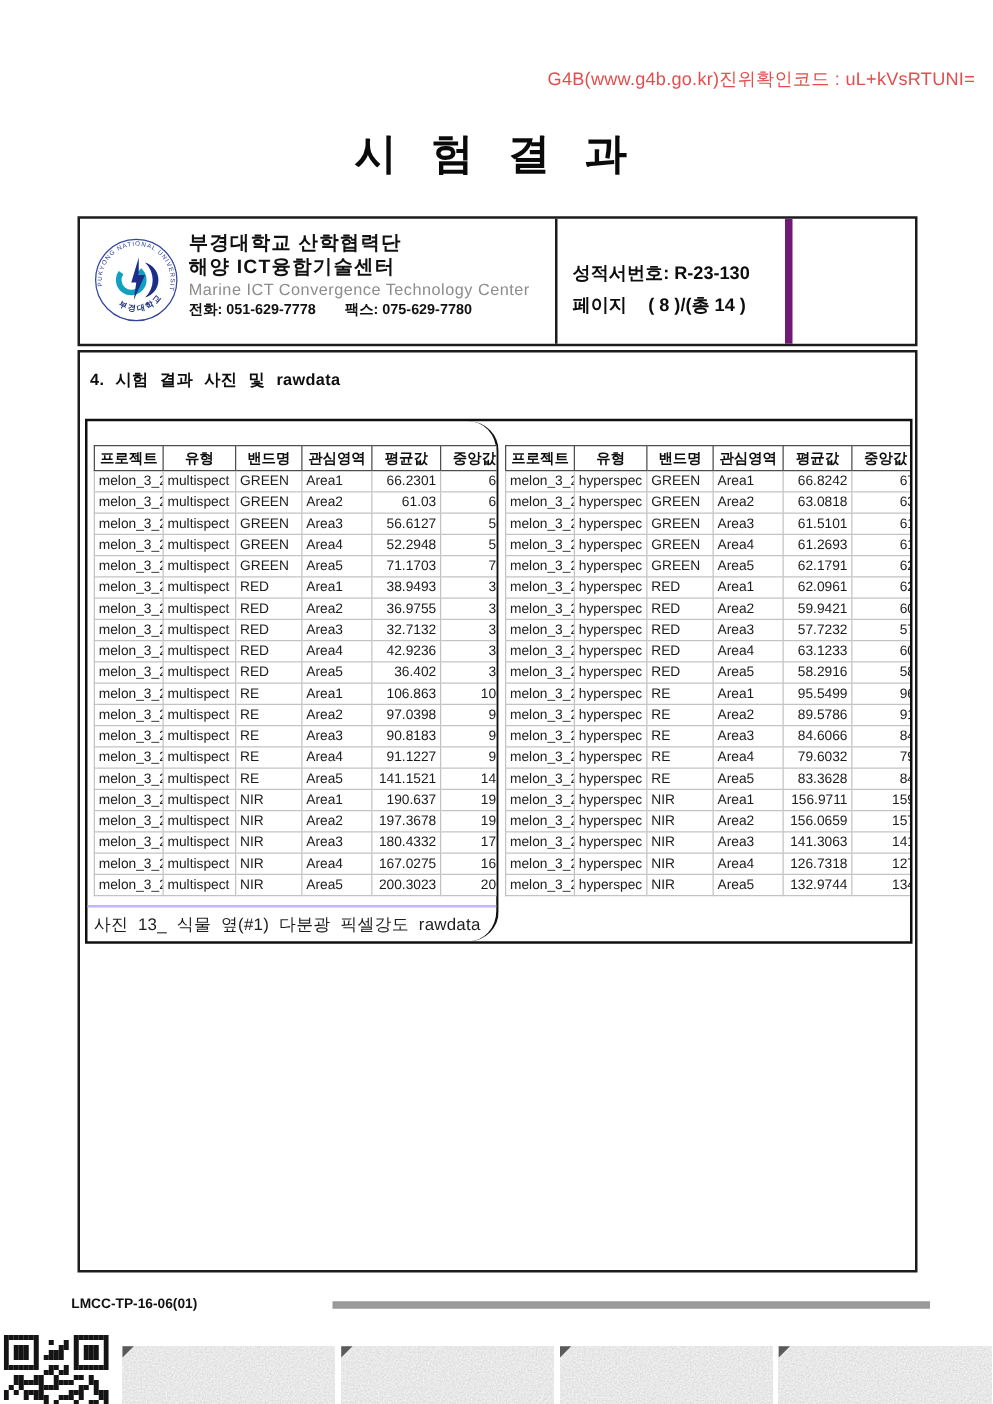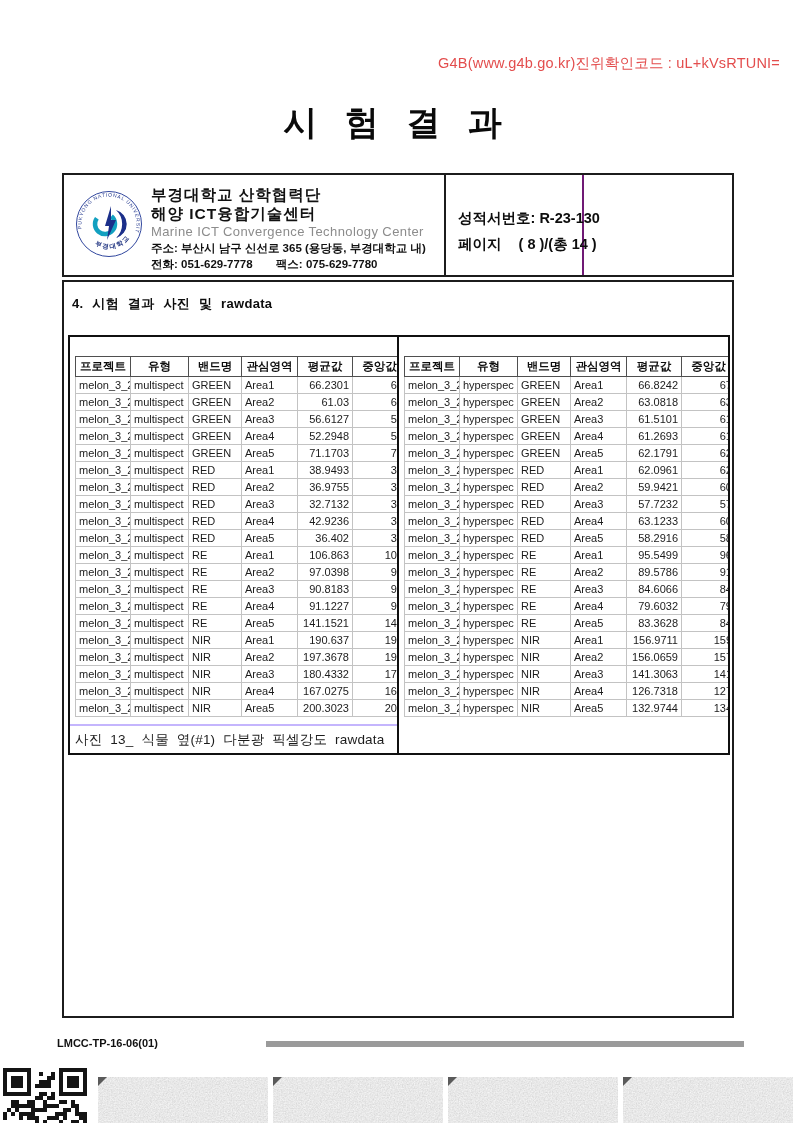--- a/index.html
+++ b/index.html
@@ -16,21 +16,21 @@
   .doc-title{
     position:absolute;top:72px;left:0;width:100%;text-align:center;
     font-size:34px;font-weight:700;letter-spacing:9px;color:#0a0a0a;
   }
   
   .header-box{
     position:absolute;left:62px;top:145px;width:672px;height:104px;
     border:2px solid #1c1c1c;display:flex;box-sizing:border-box;background:#fff;
   }
   .hb-col1{width:382px;border-right:2px solid #1c1c1c;position:relative;box-sizing:border-box;}
-  .hb-col2{width:138px;border-right:2px solid #701a75;box-sizing:border-box;padding:34px 0 0 12px;}
+  .hb-col2{width:188px;border-right:6px solid #701a75;box-sizing:border-box;padding:34px 0 0 12px;}
   .hb-col3{flex:1;}
   .logo{position:absolute;left:11px;top:15px;width:68px;height:68px;}
   .org-text{position:absolute;left:87px;top:10px;width:290px;}
   .org1,.org2{font-size:15.5px;font-weight:700;letter-spacing:1px;line-height:19px;color:#111;}
   .org-en{font-size:13px;color:#8c8c8c;letter-spacing:0.4px;margin-top:2px;line-height:14px;}
   .org-addr{font-size:11.5px;font-weight:700;margin-top:2px;line-height:14px;color:#111;}
   .org-tel{font-size:11.5px;font-weight:700;margin-top:2px;line-height:14px;color:#111;}
   .org-tel .fax{margin-left:20px;}
   .report-no-line{font-size:14.5px;font-weight:700;white-space:nowrap;color:#0d0d0d;}
   .page-line{font-size:14.5px;font-weight:700;margin-top:7px;white-space:nowrap;color:#0d0d0d;}
@@ -42,21 +42,21 @@
   }
   .section-title{
     position:absolute;left:8px;top:13px;font-size:13px;font-weight:700;
     word-spacing:5px;letter-spacing:0.3px;color:#0d0d0d;
   }
   
   .tables-box{
     position:absolute;left:68px;top:307px;width:662px;height:420px;
     border:2px solid #101010;box-sizing:border-box;display:flex;background:#fff;
   }
-  .panel{width:329px;display:flex;flex-direction:column;box-sizing:border-box;}
+  .panel{width:329px;display:flex;flex-direction:column;box-sizing:border-box;border-radius:24px;}
   .panel.left{border-right:2px solid #101010;}
   .table-wrap{flex:1;padding:19px 0 0 5px;overflow:hidden;}
   table.sheet{border-collapse:collapse;table-layout:fixed;width:313px;background:#fff;}
   table.sheet th{
     border:1px solid #4f4f4f;font-size:11.5px;font-weight:700;text-align:center;
     padding:2px 1px;height:15px;color:#0d0d0d;background:#fff;white-space:nowrap;overflow:hidden;
   }
   table.sheet td{
     border:1px solid #c3c3c3;font-size:11px;padding:1px 3px;height:14px;
     white-space:nowrap;overflow:hidden;color:#1b1b1b;background:#fff;
@@ -100,21 +100,20 @@
         <g transform="translate(0,-1)">
           <circle cx="-4" cy="1" r="10" fill="none" stroke="#12a0c0" stroke-width="4.5" stroke-dasharray="46 17" transform="rotate(-50 -4 1)"></circle>
           <path d="M 7,-13 A 14.5,14.5 0 0 1 7,15 A 19,19 0 0 0 7,-13 Z" fill="#1b2f8a"></path>
           <polygon points="2,-17 -4,3 0,3 -2,17 7,-3 2,-3" fill="#1b2f8a"></polygon>
         </g>
       </svg>
       <div class="org-text">
         <div class="org1">부경대학교 산학협력단</div>
         <div class="org2">해양 ICT융합기술센터</div>
         <div class="org-en">Marine ICT Convergence Technology Center</div>
-        <div class="org-addr">주소: 부산시 남구 신선로 365 (용당동, 부경대학교 내)</div>
         <div class="org-tel">
           <span>전화: 051-629-7778</span>
           <span class="fax">팩스:  075-629-7780</span>
         </div>
       </div>
     </div>
     <div class="hb-col2">
       <div class="report-no-line">
         <span>성적서번호:</span>
         <span>R-23-130</span>

